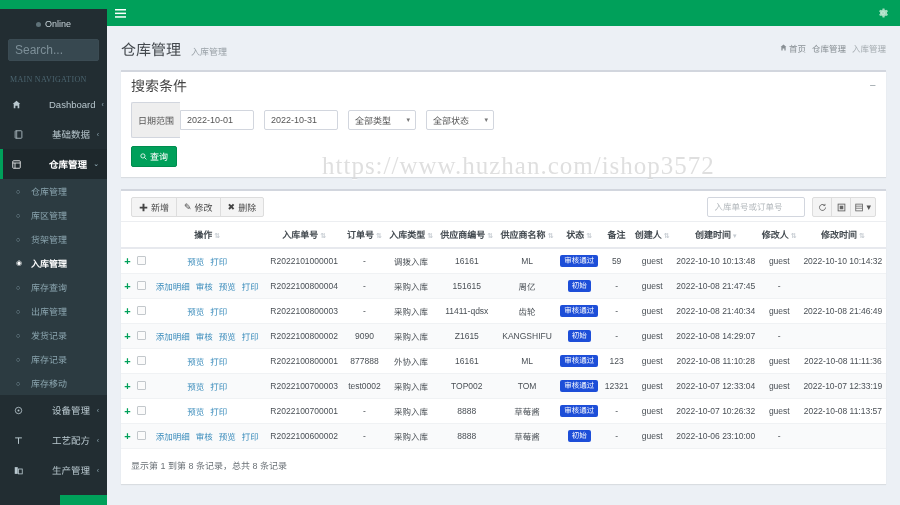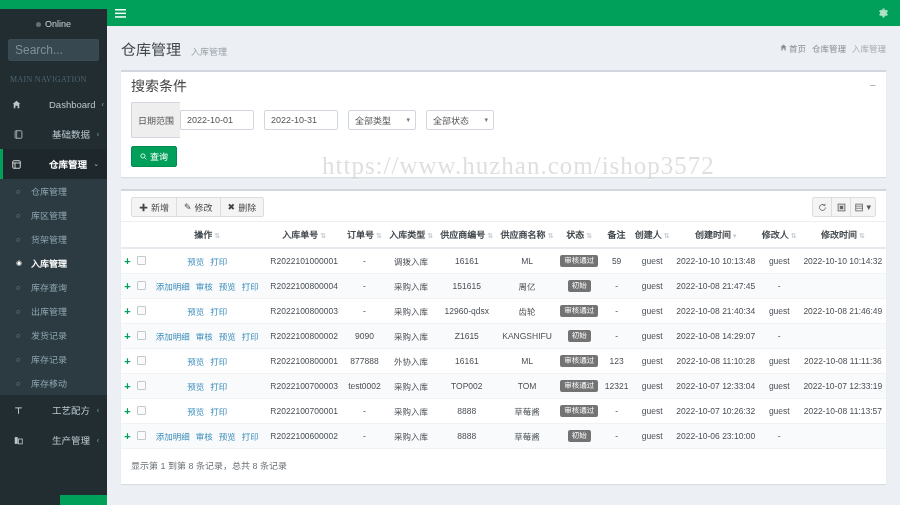--- a/index.html
+++ b/index.html
@@ -191,21 +191,21 @@
   }
   table.data tbody tr:nth-child(even) { background: #f9fafb; }
   .expand-plus { color: #00a05a; font-size: 11px; font-weight: bold; cursor: pointer; }
   .row-check {
     width: 9px; height: 9px; border: 1px solid #c3c8cc; background: #fbfbfb;
     display: inline-block; border-radius: 1px; cursor: pointer;
   }
   .op-link { color: #3c8dbc; cursor: pointer; margin: 12px 3px; font-size: 8.5px; }
   .badge {
     display: inline-block; padding: 2px 4px; border-radius: 2px;
-    background: #737373; color: #fff; font-size: 7.5px; line-height: 1;
+    background: #1d4ed8; color: #fff; font-size: 7.5px; line-height: 1;
   }
   .table-footer { padding: 10px 2px 12px 10px; font-size: 9px; color: #6b7277; }
 
   
   .bottom-strip {
     position: absolute; bottom: 0; left: 60px; width: 47px; height: 10px;
     background: #00a05a;
   }
   .sidebar-bottom-fill {
     position: absolute; bottom: 0; left: 0; width: 107px; height: 10px;
@@ -316,20 +316,30 @@
       <div class="sub-item">
         <span class="sub-bullet">○</span>
         <span>库存记录</span>
       </div>
       <div class="sub-item">
         <span class="sub-bullet">○</span>
         <span>库存移动</span>
       </div>
     </div>
 
+    <div class="nav-item">
+      <span class="nav-icon">
+        <svg width="9" height="9" viewBox="0 0 12 12" aria-hidden="true">
+            <circle cx="6" cy="6" r="4.3" fill="none" stroke="#b8c7ce" stroke-width="1.1"></circle>
+            <circle cx="6" cy="6" r="1.3" fill="#b8c7ce"></circle>
+          </svg>
+      </span>
+      <span class="nav-label">设备管理</span>
+      <span class="nav-caret">‹</span>
+    </div>
     <div class="nav-item">
       <span class="nav-icon">
         <svg width="9" height="9" viewBox="0 0 12 12" aria-hidden="true">
             <path d="M1.5 2.5h9M6 2.5v8" stroke="#b8c7ce" stroke-width="1.3"></path>
           </svg>
       </span>
       <span class="nav-label">工艺配方</span>
       <span class="nav-caret">‹</span>
     </div>
     <div class="nav-item">
@@ -411,20 +421,21 @@
           <button class="btn-default">
             <span>✎</span>
             <span>修改</span>
           </button>
           <button class="btn-default">
             <span>✖</span>
             <span>删除</span>
           </button>
         </div>
         <div class="toolbar-right">
+          <input class="tb-search" type="text" placeholder="入库单号或订单号" style="">
           <button class="icon-btn">
             <svg width="9" height="9" viewBox="0 0 12 12" aria-hidden="true">
                 <path d="M10 6a4 4 0 1 1-1.3-3" fill="none" stroke="#666" stroke-width="1.2"></path>
                 <path d="M9.3 1.2v2.2H7.1" fill="none" stroke="#666" stroke-width="1.2"></path>
               </svg>
           </button>
           <button class="icon-btn">
             <svg width="9" height="9" viewBox="0 0 12 12" aria-hidden="true">
                 <rect x="1.5" y="1.5" width="9" height="9" fill="none" stroke="#666" stroke-width="1.2"></rect>
                 <rect x="3.6" y="3.6" width="4.8" height="4.8" fill="#666"></rect>
@@ -493,21 +504,21 @@
               <td>-</td>
               <td></td>
             </tr>
             <tr>
               <td><span class="expand-plus">+</span></td>
               <td><span class="row-check"></span></td>
               <td><span class="op-link">预览</span><span class="op-link">打印</span></td>
               <td>R2022100800003</td>
               <td>-</td>
               <td>采购入库</td>
-              <td>12960-qdsx</td>
+              <td>11411-qdsx</td>
               <td>齿轮</td>
               <td><span class="badge">审核通过</span></td>
               <td>-</td>
               <td>guest</td>
               <td>2022-10-08 21:40:34</td>
               <td>guest</td>
               <td>2022-10-08 21:46:49</td>
             </tr>
             <tr>
               <td><span class="expand-plus">+</span></td>

